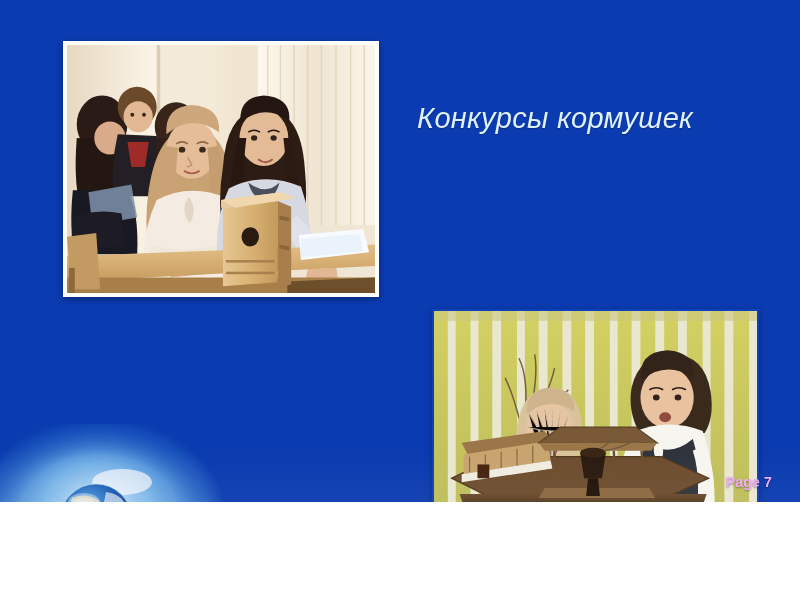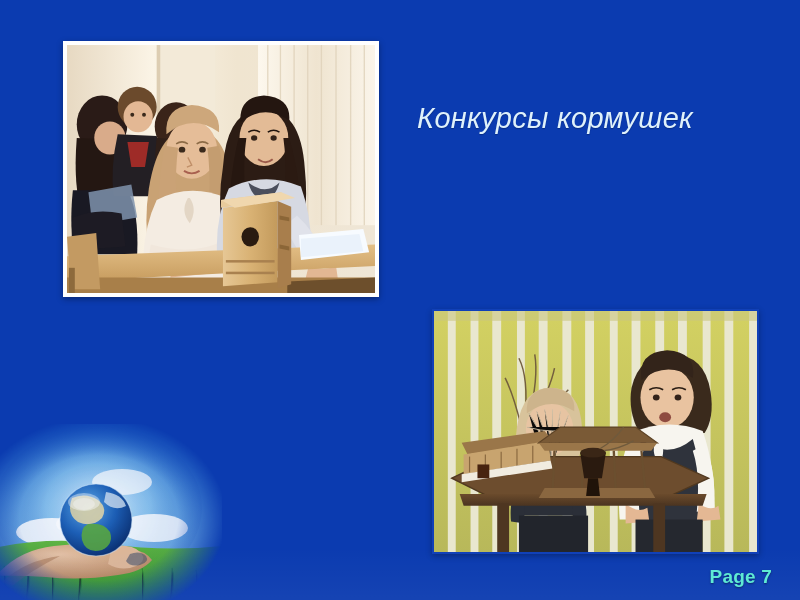--- a/index.html
+++ b/index.html
@@ -9,21 +9,21 @@
   body {
     width: 800px;
     height: 600px;
     overflow: hidden;
     font-family: "Liberation Sans", sans-serif;
   }
 
   #slide {
     position: relative;
     width: 800px;
-    height: 600px;
+    height: 502px;
     background: #0b3bb0;
     overflow: hidden;
   }
 
   
   #title-block {
     position: absolute;
     left: 417px;
     top: 96px;
     width: 370px;
@@ -78,23 +78,23 @@
     height: 180px;
     pointer-events: none;
   }
   #globe-decor svg { display: block; width: 100%; height: 100%; }
 
   
   #page-number {
     position: absolute;
     right: 28px;
     bottom: 12px;
-    font-size: 19px;
+    font-size: 14px;
     font-weight: bold;
-    color: #5eead4;
+    color: #f0abfc;
     letter-spacing: 0.2px;
     text-shadow: 0 1px 2px rgba(0,0,0,0.4);
   }
   #footer-sheen {
     position: absolute;
     left: 0;
     right: 0;
     bottom: 0;
     height: 52px;
     background: linear-gradient(to top, rgba(255,255,255,0.045), rgba(255,255,255,0));

